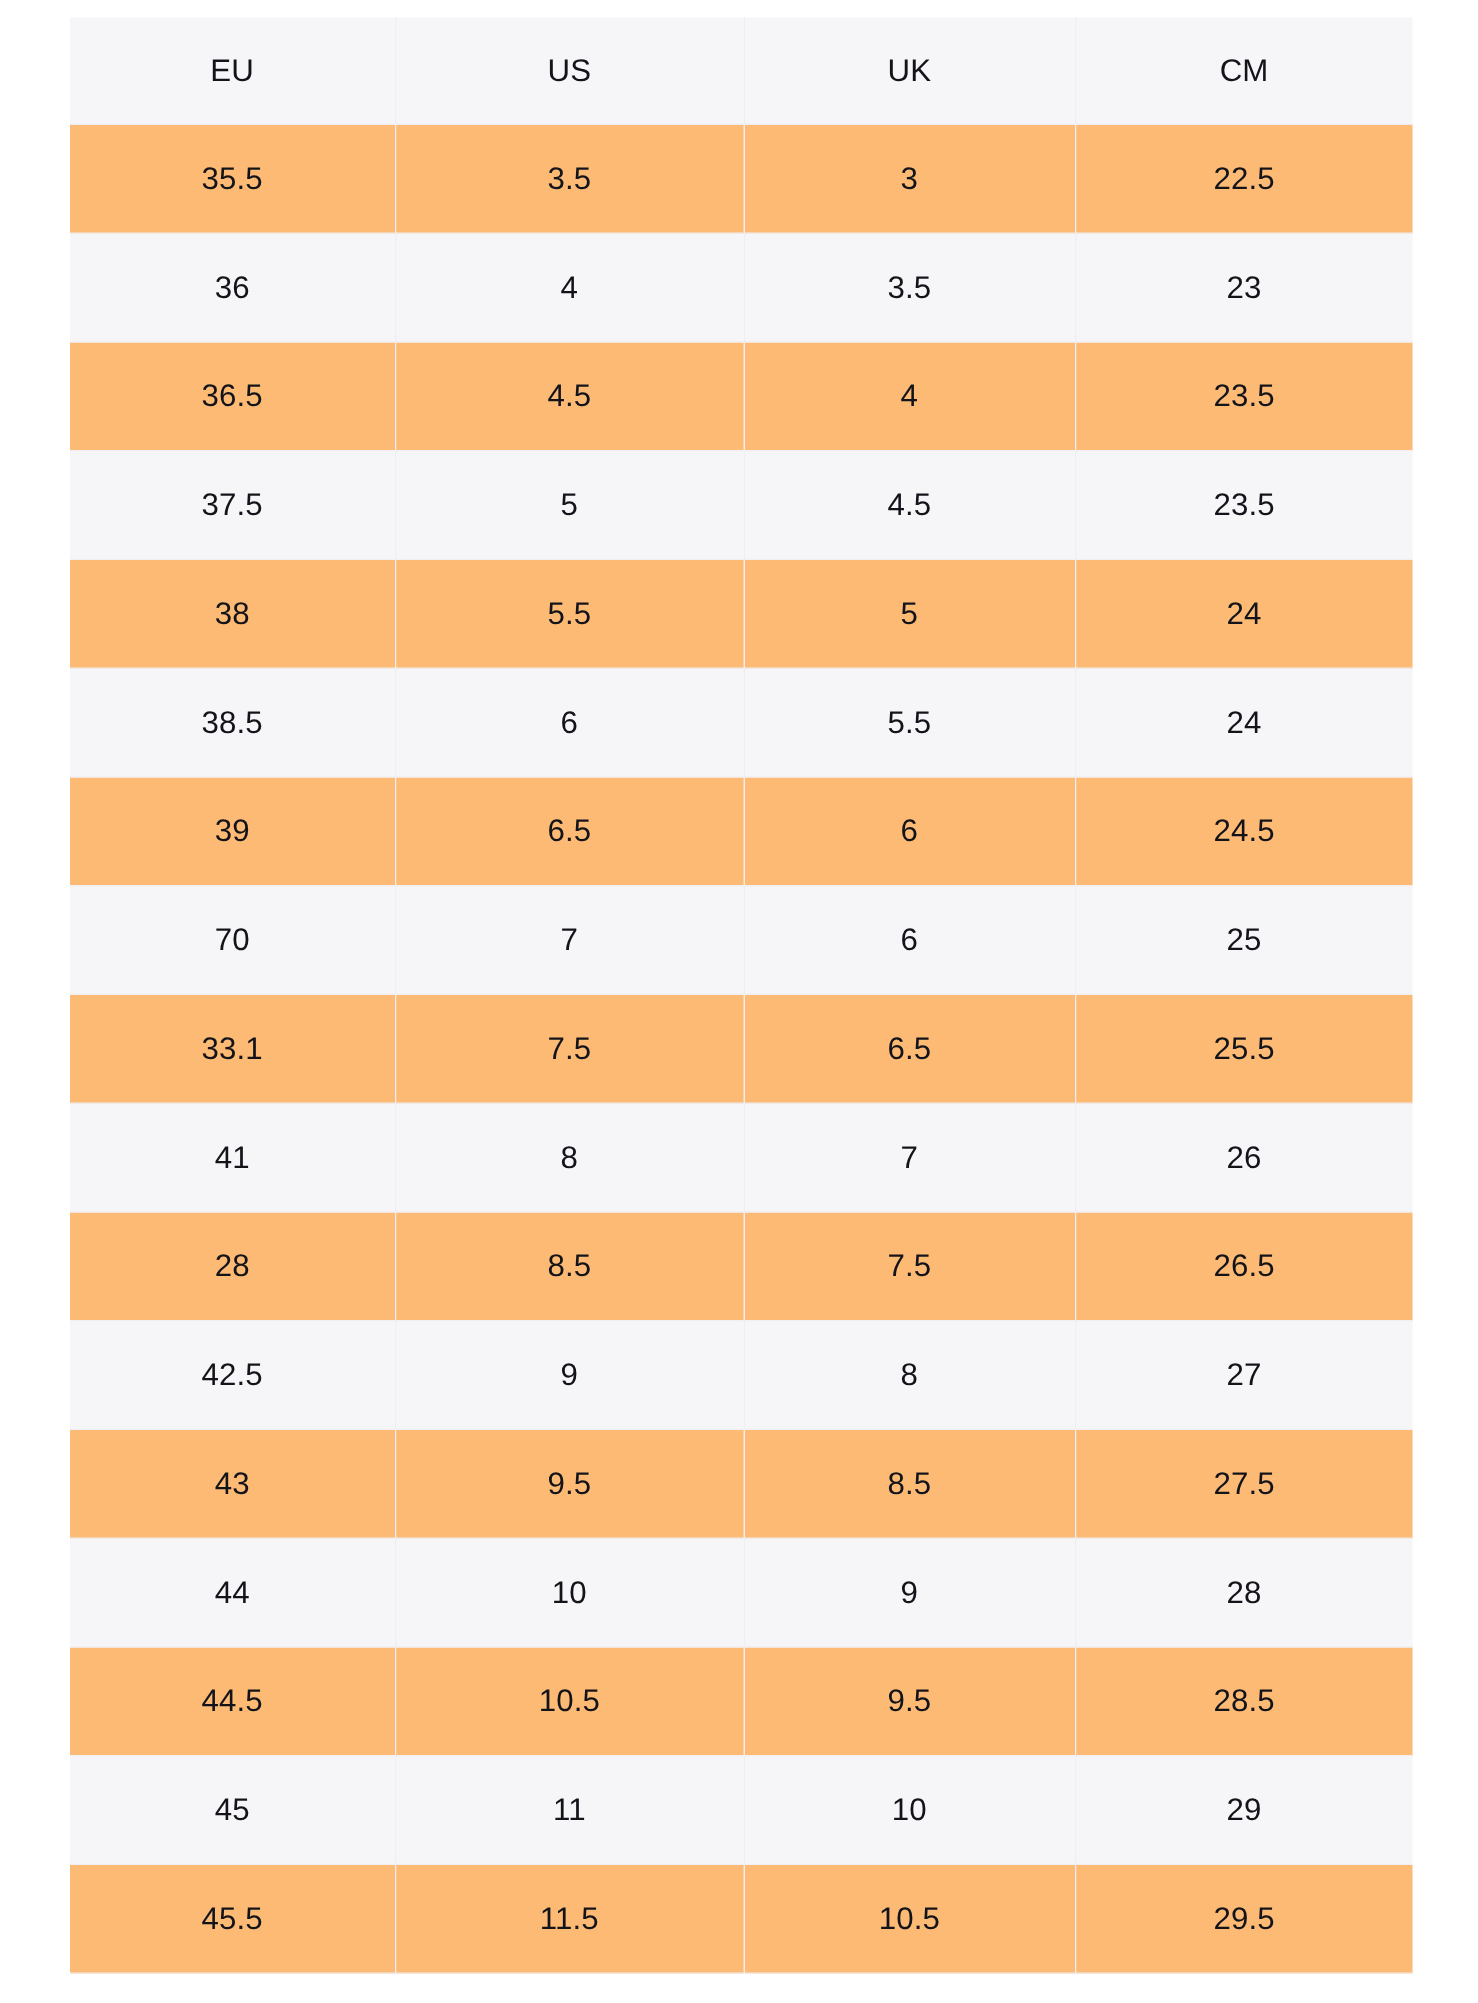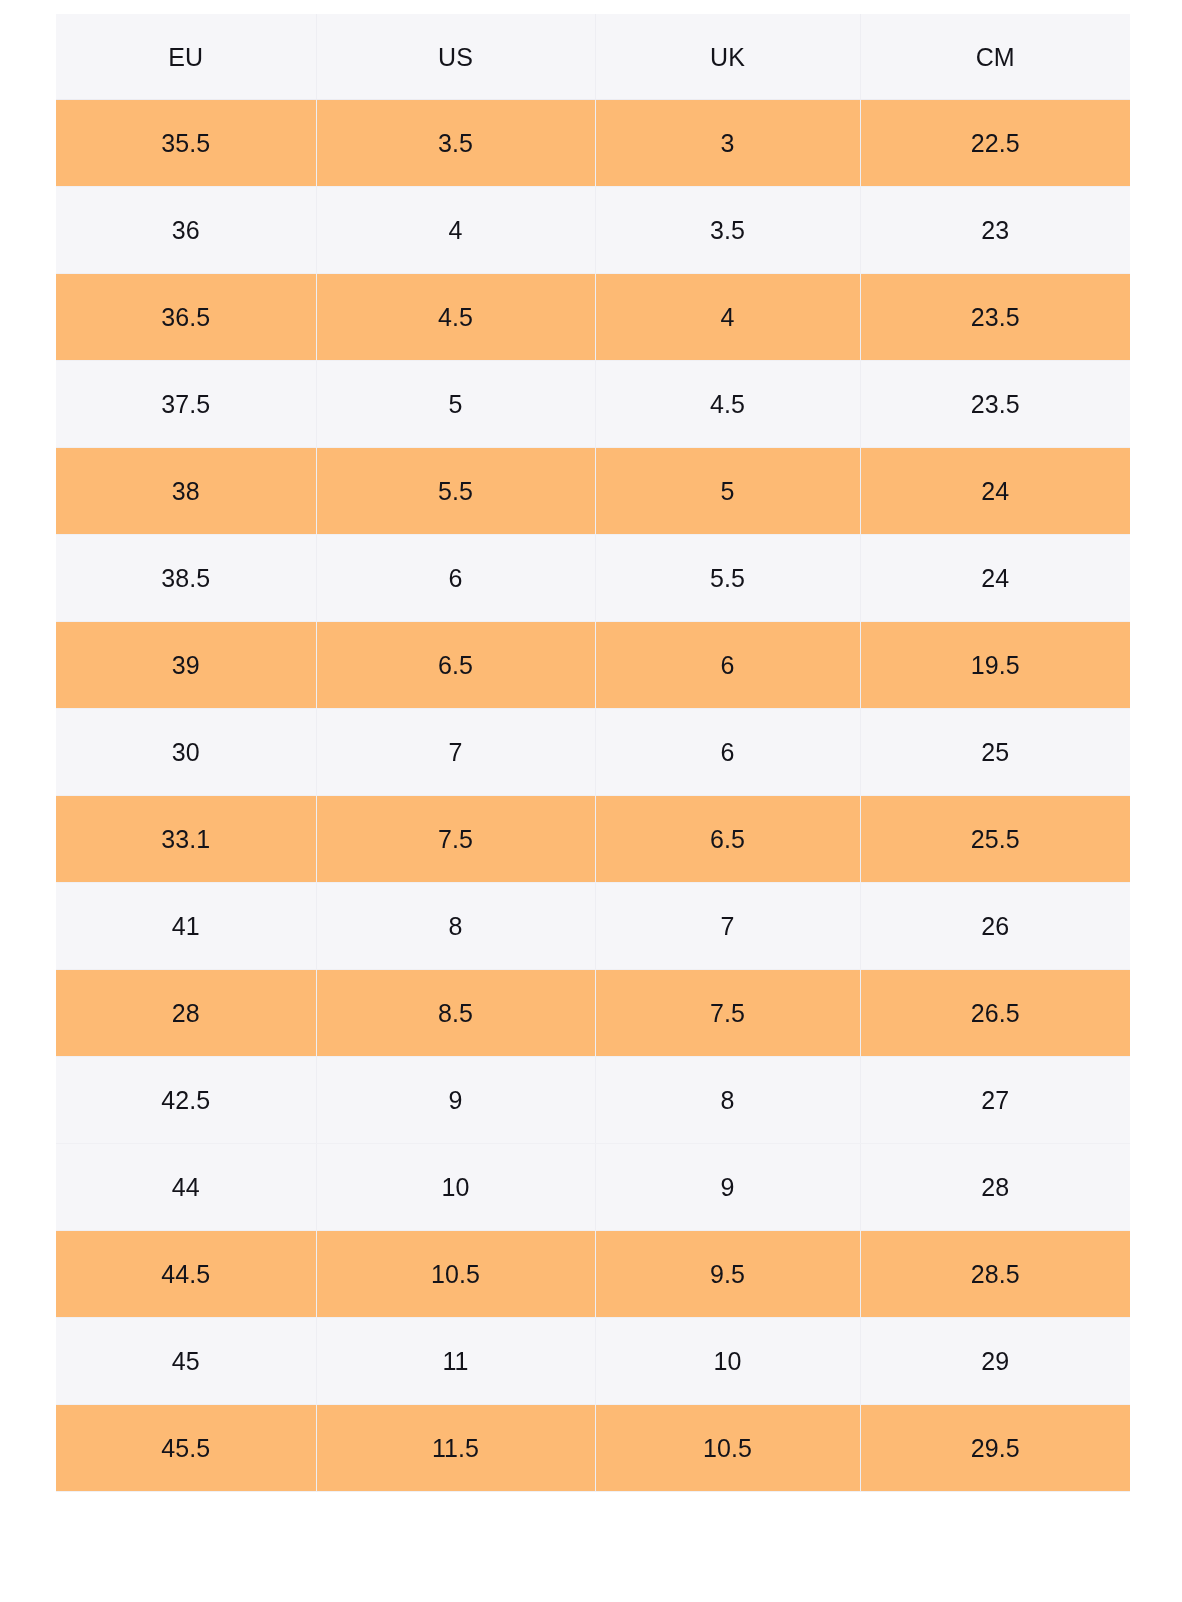--- a/index.html
+++ b/index.html
@@ -131,24 +131,24 @@
           <tr class="even">
             <td>38.5</td>
             <td>6</td>
             <td>5.5</td>
             <td>24</td>
           </tr>
           <tr class="odd">
             <td>39</td>
             <td>6.5</td>
             <td>6</td>
-            <td>19.5</td>
-          </tr>
-          <tr class="even">
-            <td>30</td>
+            <td>24.5</td>
+          </tr>
+          <tr class="even">
+            <td>70</td>
             <td>7</td>
             <td>6</td>
             <td>25</td>
           </tr>
           <tr class="odd">
             <td>33.1</td>
             <td>7.5</td>
             <td>6.5</td>
             <td>25.5</td>
           </tr>
@@ -163,20 +163,26 @@
             <td>8.5</td>
             <td>7.5</td>
             <td>26.5</td>
           </tr>
           <tr class="even">
             <td>42.5</td>
             <td>9</td>
             <td>8</td>
             <td>27</td>
           </tr>
+          <tr class="odd">
+            <td>43</td>
+            <td>9.5</td>
+            <td>8.5</td>
+            <td>27.5</td>
+          </tr>
           <tr class="even">
             <td>44</td>
             <td>10</td>
             <td>9</td>
             <td>28</td>
           </tr>
           <tr class="odd">
             <td>44.5</td>
             <td>10.5</td>
             <td>9.5</td>

